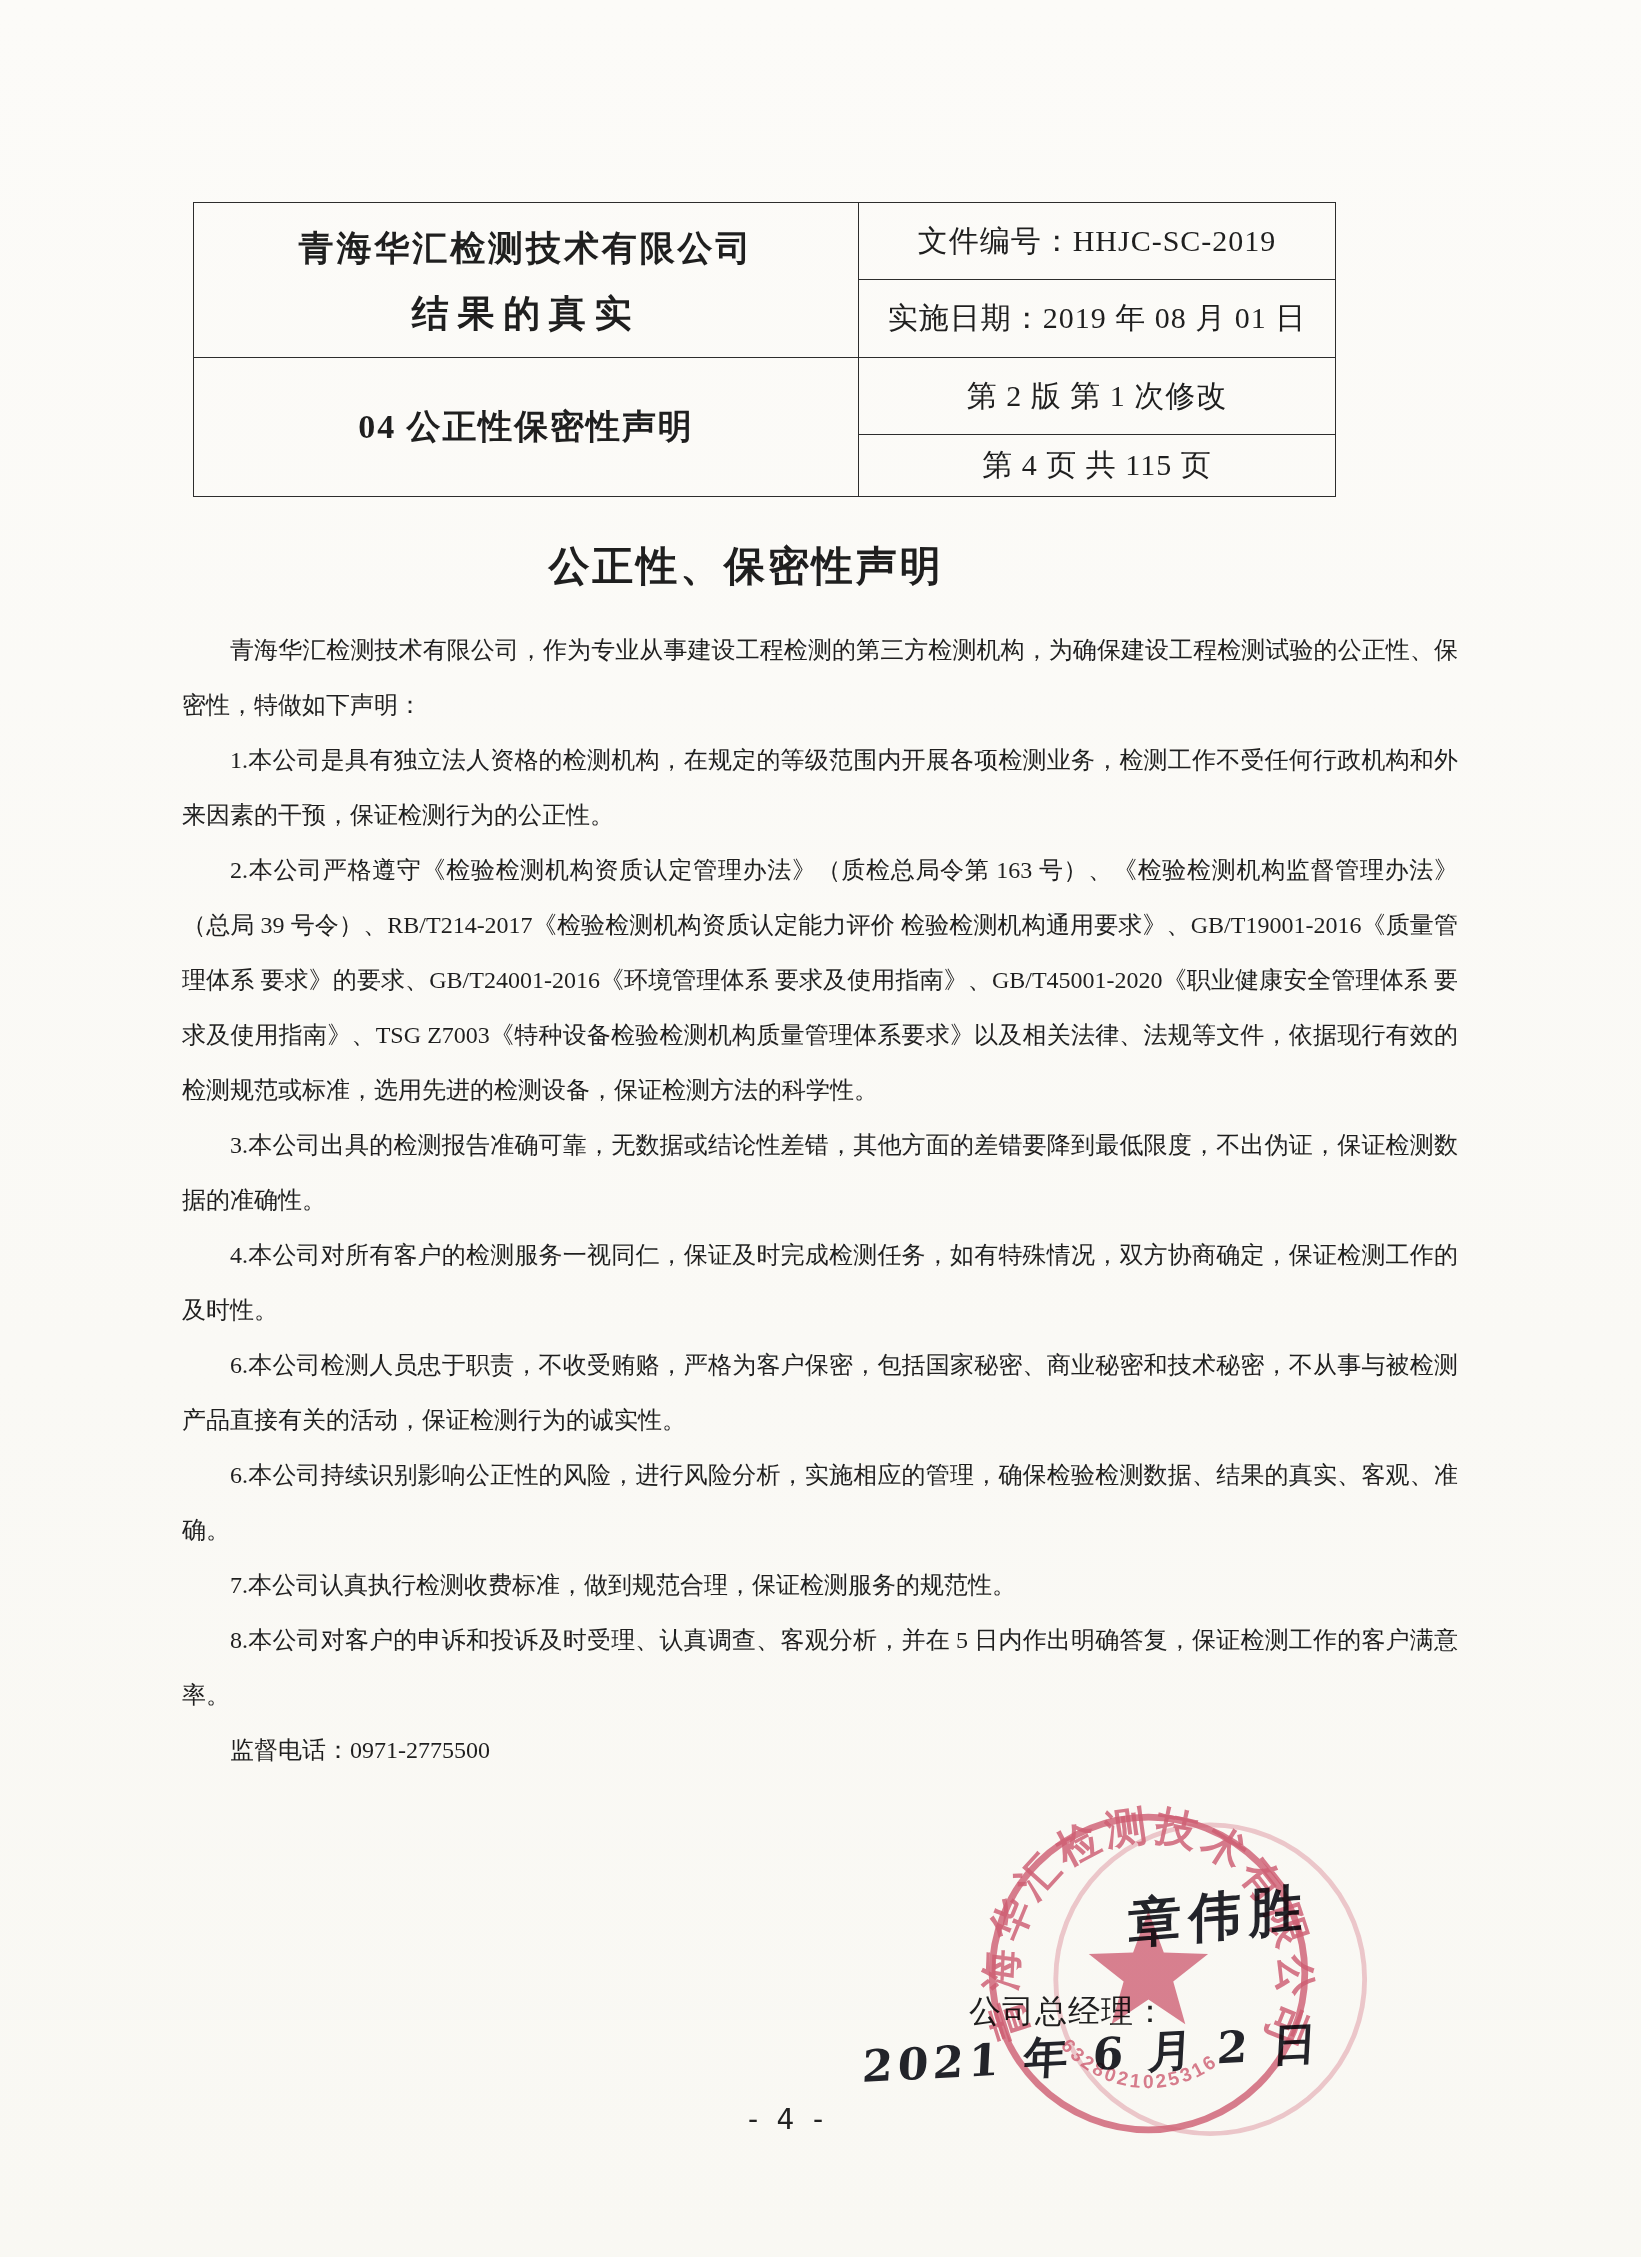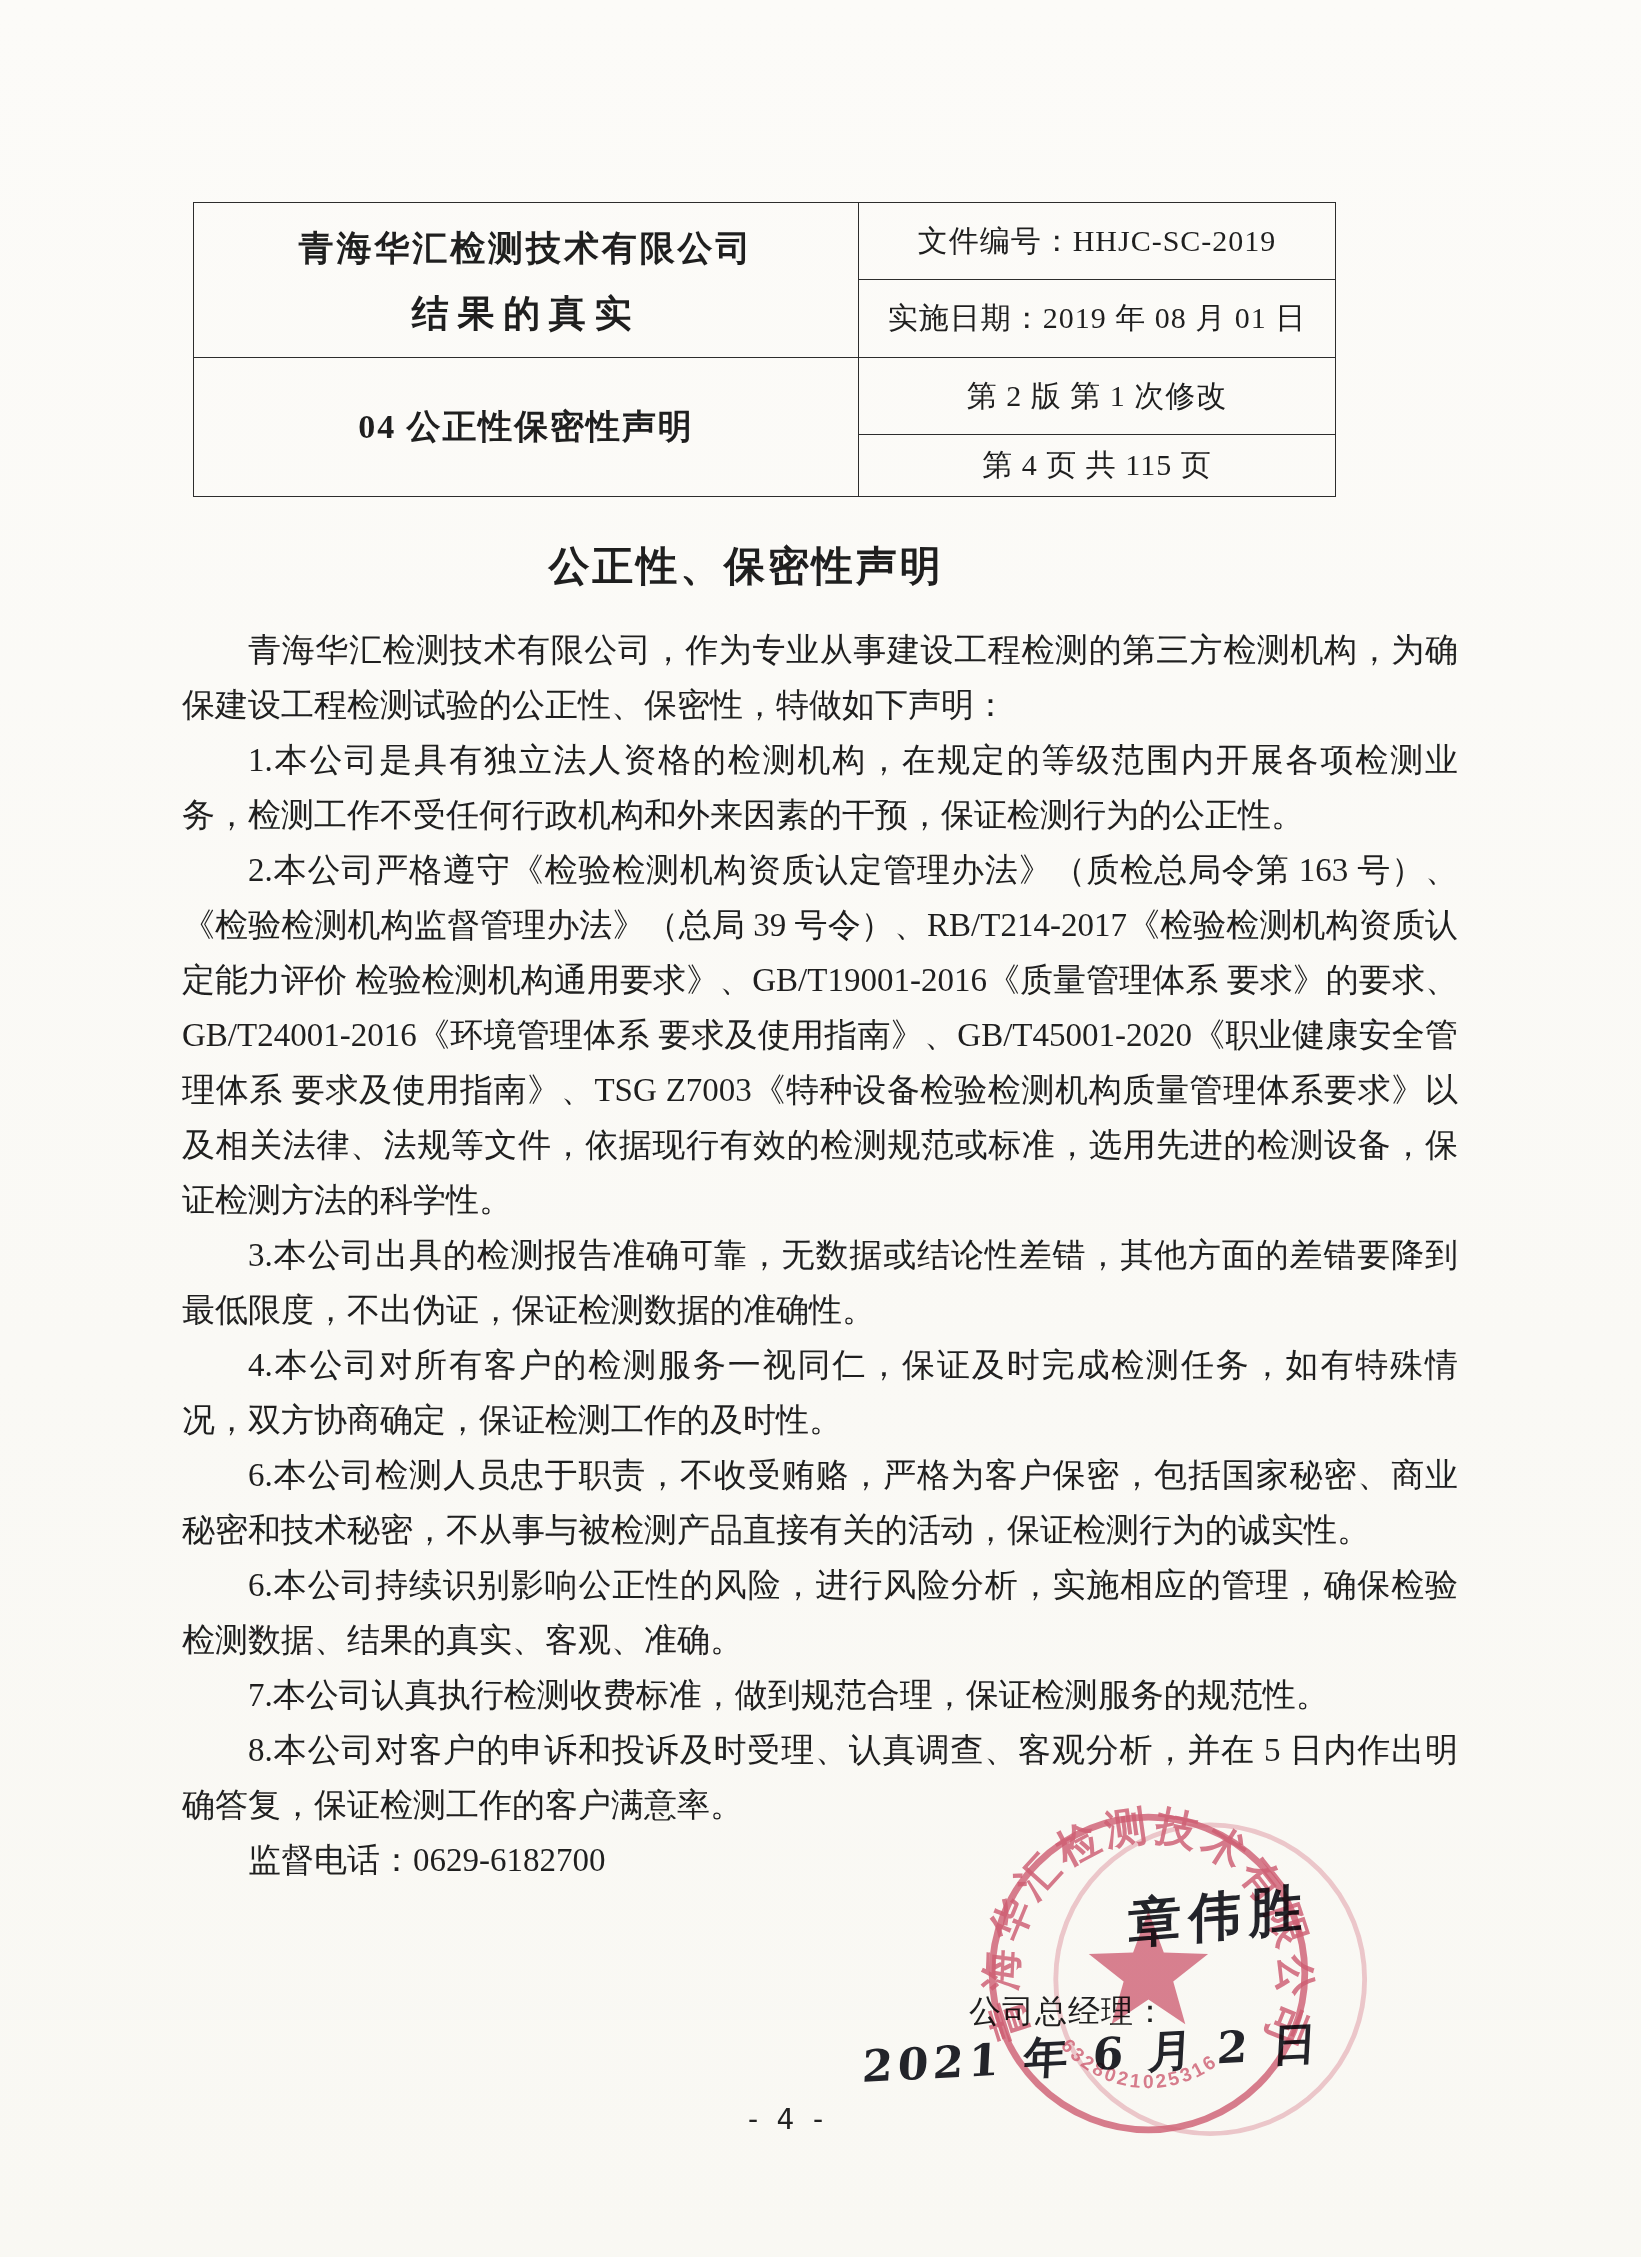--- a/index.html
+++ b/index.html
@@ -38,21 +38,21 @@
   .manual-title{font-size:37px;font-weight:600;letter-spacing:8.7px;}
   .section-title{font-size:34px;font-weight:700;letter-spacing:1.9px;}
   .meta-text{font-size:30px;letter-spacing:1px;}
   
   .doc-title{
     position:absolute;left:0;top:539px;width:1492px;
     text-align:center;font-size:41px;font-weight:700;letter-spacing:2.9px;
   }
   .body-text{
     position:absolute;left:182px;top:623px;width:1276px;
-    font-size:33px;line-height:55px;
+    font-size:24px;line-height:55px;
     text-align:justify;
   }
   .body-text p{margin:0;text-indent:2em;}
   
   .gm-label{
     position:absolute;left:969px;top:1946px;
     font-size:32px;letter-spacing:1px;margin-top:44px;
   }
   .gm-signature{
     position:absolute;left:1128px;top:1881px;
@@ -114,21 +114,21 @@
   <div class="body-text">
     <p>青海华汇检测技术有限公司，作为专业从事建设工程检测的第三方检测机构，为确保建设工程检测试验的公正性、保密性，特做如下声明：</p>
     <p>1.本公司是具有独立法人资格的检测机构，在规定的等级范围内开展各项检测业务，检测工作不受任何行政机构和外来因素的干预，保证检测行为的公正性。</p>
     <p>2.本公司严格遵守《检验检测机构资质认定管理办法》（质检总局令第 163 号）、《检验检测机构监督管理办法》（总局 39 号令）、RB/T214-2017《检验检测机构资质认定能力评价  检验检测机构通用要求》、GB/T19001-2016《质量管理体系  要求》的要求、GB/T24001-2016《环境管理体系  要求及使用指南》、GB/T45001-2020《职业健康安全管理体系  要求及使用指南》、TSG Z7003《特种设备检验检测机构质量管理体系要求》以及相关法律、法规等文件，依据现行有效的检测规范或标准，选用先进的检测设备，保证检测方法的科学性。</p>
     <p>3.本公司出具的检测报告准确可靠，无数据或结论性差错，其他方面的差错要降到最低限度，不出伪证，保证检测数据的准确性。</p>
     <p>4.本公司对所有客户的检测服务一视同仁，保证及时完成检测任务，如有特殊情况，双方协商确定，保证检测工作的及时性。</p>
     <p>6.本公司检测人员忠于职责，不收受贿赂，严格为客户保密，包括国家秘密、商业秘密和技术秘密，不从事与被检测产品直接有关的活动，保证检测行为的诚实性。</p>
     <p>6.本公司持续识别影响公正性的风险，进行风险分析，实施相应的管理，确保检验检测数据、结果的真实、客观、准确。</p>
     <p>7.本公司认真执行检测收费标准，做到规范合理，保证检测服务的规范性。</p>
     <p>8.本公司对客户的申诉和投诉及时受理、认真调查、客观分析，并在 5 日内作出明确答复，保证检测工作的客户满意率。</p>
-    <p>监督电话：0629-6182700</p>
+    <p>监督电话：0971-2775500</p>
   </div>
 
   <div class="gm-label">公司总经理：</div>
   <div class="gm-signature">章伟胜</div>
   <div class="hand-date">2021 年 6 月 2 日</div>
 
   <svg class="seal" width="415" height="396" viewBox="0 0 430 410">
 
     <circle cx="252" cy="198" r="160" fill="none" stroke-width="5" opacity="0.32" stroke="#ce4e68"></circle>
 

